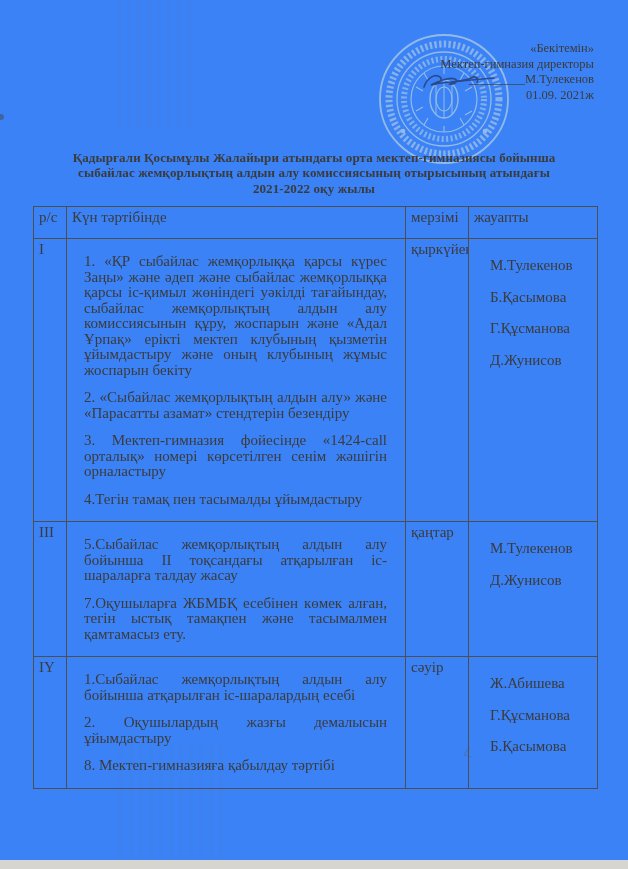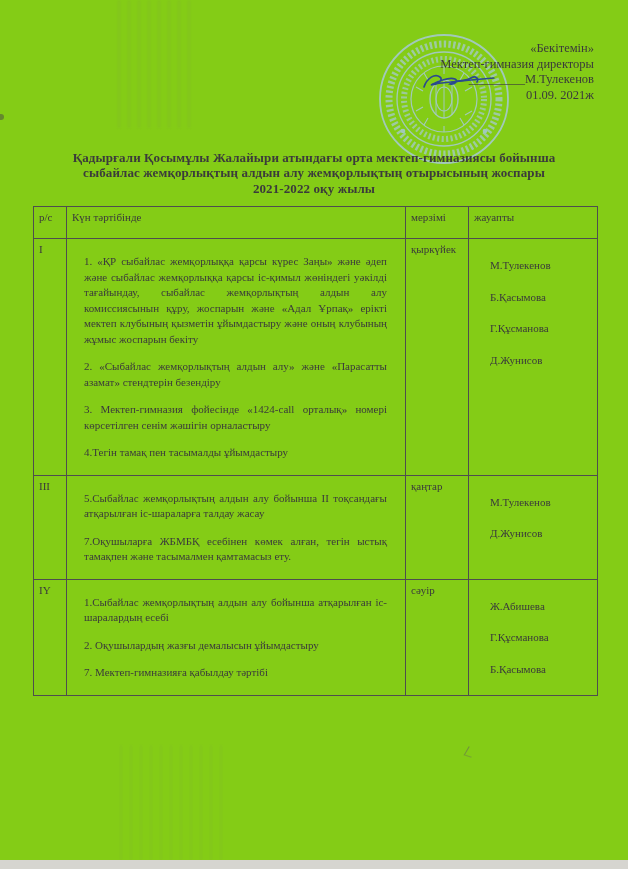--- a/index.html
+++ b/index.html
@@ -1,19 +1,19 @@
 <!DOCTYPE html>
 <html><head>
 <meta charset="utf-8">
 <style>
   html,body{margin:0;padding:0;background:#ffffff;}
   .page{
     position:relative;
     width:628px;height:869px;
-    background:#84cc16;
+    background:#3b82f6;
     overflow:hidden;
     font-family:"Liberation Serif", serif;
     color:#3b3b3b;
   }
   
   .streak{
     position:absolute;
     background:repeating-linear-gradient(90deg, rgba(125,123,115,0.10) 0 2px, rgba(0,0,0,0) 2px 10px);
     filter:blur(1px);
   }
@@ -43,21 +43,21 @@
   .title{
     position:absolute;top:150px;left:34px;width:560px;
     text-align:center;font-weight:bold;font-size:13px;line-height:15.4px;
     letter-spacing:.1px;
   }
 
   
   table.agenda{
     position:absolute;top:206px;left:33px;width:564px;
     border-collapse:collapse;table-layout:fixed;
-    font-size:11px;line-height:15.5px;color:#3b3b3b;
+    font-size:15px;line-height:15.5px;color:#3b3b3b;
   }
   table.agenda th, table.agenda td{
     border:1px solid #4e4e4e;
     vertical-align:top;text-align:left;font-weight:normal;
     padding:3px 6px 2px 5px;
   }
   table.agenda th{height:26px;}
   td.num{padding-left:6px;}
   td.agenda-cell p{margin:12px;text-align:justify;}
   td.term-cell, td.resp-cell{white-space:nowrap;overflow:hidden;}
@@ -102,21 +102,21 @@
 
   <div class="approval">
     <div>«Бекітемін»</div>
     <div>Мектеп-гимназия директоры</div>
     <div>_________М.Тулекенов</div>
     <div>01.09. 2021ж</div>
   </div>
 
   <div class="title">
     <div>Қадырғали Қосымұлы Жалайыри атындағы  орта мектеп-гимназиясы бойынша</div>
-    <div>сыбайлас жемқорлықтың алдын алу жемқорлықтың  отырысының жоспары</div>
+    <div>сыбайлас жемқорлықтың алдын алу комиссиясының  отырысының атындағы</div>
     <div>2021-2022 оқу жылы</div>
   </div>
 
   <table class="agenda">
     <colgroup>
       <col style="width:33px">
         <col style="width:339px">
         <col style="width:63px">
         <col style="width:129px">
     </colgroup>
@@ -157,21 +157,21 @@
         <div>М.Тулекенов</div>
         <div>Д.Жунисов</div>
       </td>
     </tr>
 
     <tr style="height:77px">
       <td class="num">IY</td>
       <td class="agenda-cell">
         <p>1.Сыбайлас жемқорлықтың алдын  алу бойынша атқарылған іс-шаралардың есебі</p>
         <p>2. Оқушылардың жазғы демалысын ұйымдастыру</p>
-        <p>7. Мектеп-гимназияға қабылдау тәртібі</p>
+        <p>8. Мектеп-гимназияға қабылдау тәртібі</p>
       </td>
       <td class="term-cell">сәуір</td>
       <td class="resp-cell">
         <div>Ж.Абишева</div>
         <div>Г.Құсманова</div>
         <div>Б.Қасымова</div>
       </td>
     </tr>
   </tbody>
     </table>

